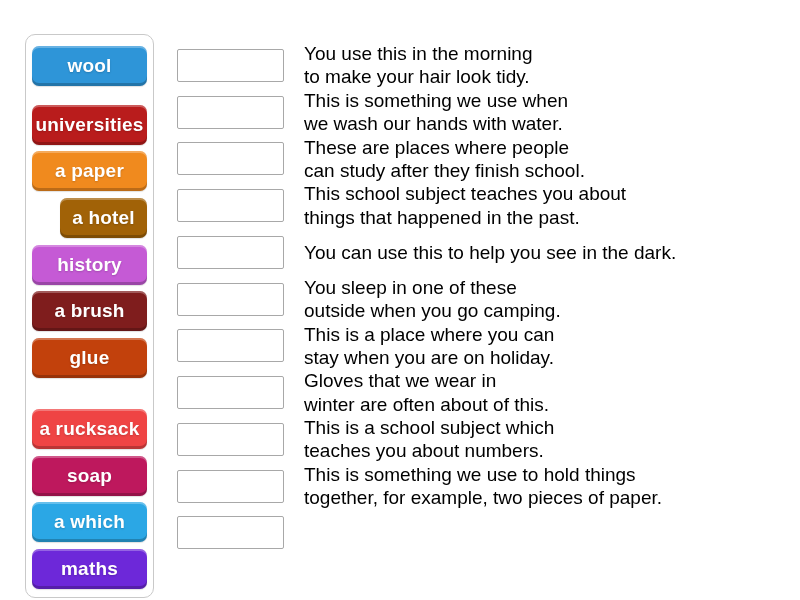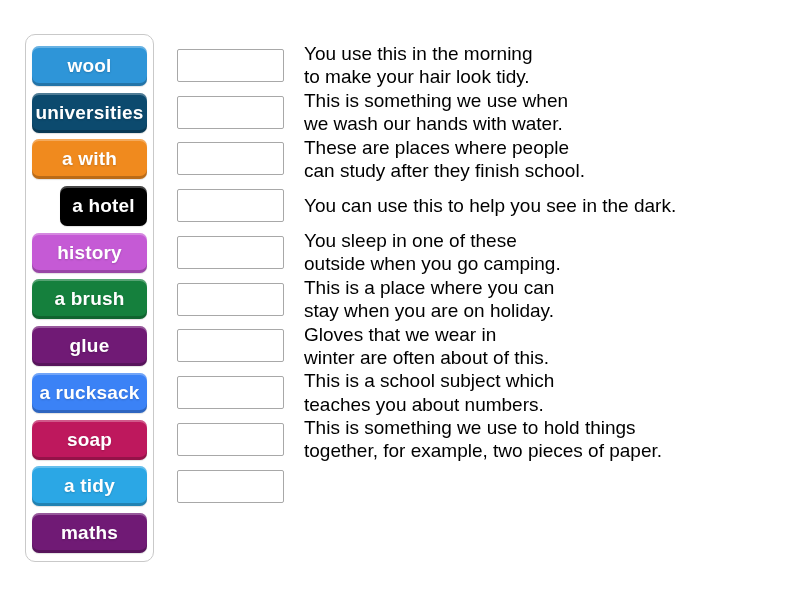--- a/index.html
+++ b/index.html
@@ -73,30 +73,30 @@
     white-space: nowrap;
   }
 </style>
 </head>
 <body>
 
 <div class="stage">
 
   <div class="word-bank">
     <div class="tile" style="background-color: rgb(46, 149, 216);">wool</div>
-    <div class="tile" style="background-color: #0c4a6e;">universities</div>
-    <div class="tile" style="background-color: rgb(240, 138, 30);">a with</div>
-    <div class="tile" style="background-color: #000000; margin-left: 28px;">a hotel</div>
+    <div class="tile" style="background-color: #b91c1c; margin-top: 12px;">universities</div>
+    <div class="tile" style="background-color: rgb(240, 138, 30);">a paper</div>
+    <div class="tile" style="background-color: #a16207; margin-left: 28px;">a hotel</div>
     <div class="tile" style="background-color: rgb(197, 90, 213);">history</div>
-    <div class="tile" style="background-color: #15803d;">a brush</div>
-    <div class="tile" style="background-color: #701a75;">glue</div>
-    <div class="tile" style="background-color: #3b82f6;">a rucksack</div>
+    <div class="tile" style="background-color: #7f1d1d;">a brush</div>
+    <div class="tile" style="background-color: #c2410c;">glue</div>
+    <div class="tile" style="background-color: #ef4444; margin-top: 24px;">a rucksack</div>
     <div class="tile" style="background-color: #be185d; text-align: center;">soap</div>
-    <div class="tile" style="background-color: rgb(43, 167, 229);">a tidy</div>
-    <div class="tile" style="background-color: #701a75; text-align: right;">maths</div>
+    <div class="tile" style="background-color: rgb(43, 167, 229);">a which</div>
+    <div class="tile" style="background-color: #6d28d9; text-align: right;">maths</div>
   </div>
 
   <div class="rows">
 
     <div class="match-row">
       <div class="slot"></div>
       <div class="clue">
         <div>You use this in the morning</div>
         <div>to make your hair look tidy.</div>
       </div>
@@ -111,20 +111,27 @@
     </div>
 
     <div class="match-row">
       <div class="slot"></div>
       <div class="clue">
         <div>These are places where people</div>
         <div>can study after they finish school.</div>
       </div>
     </div>
 
+    <div class="match-row">
+      <div class="slot"></div>
+      <div class="clue">
+        <div>This school subject teaches you about</div>
+        <div>things that happened in the past.</div>
+      </div>
+    </div>
 
     <div class="match-row">
       <div class="slot"></div>
       <div class="clue">
         <div>You can use this to help you see in the dark.</div>
         <div></div>
       </div>
     </div>
 
     <div class="match-row">

